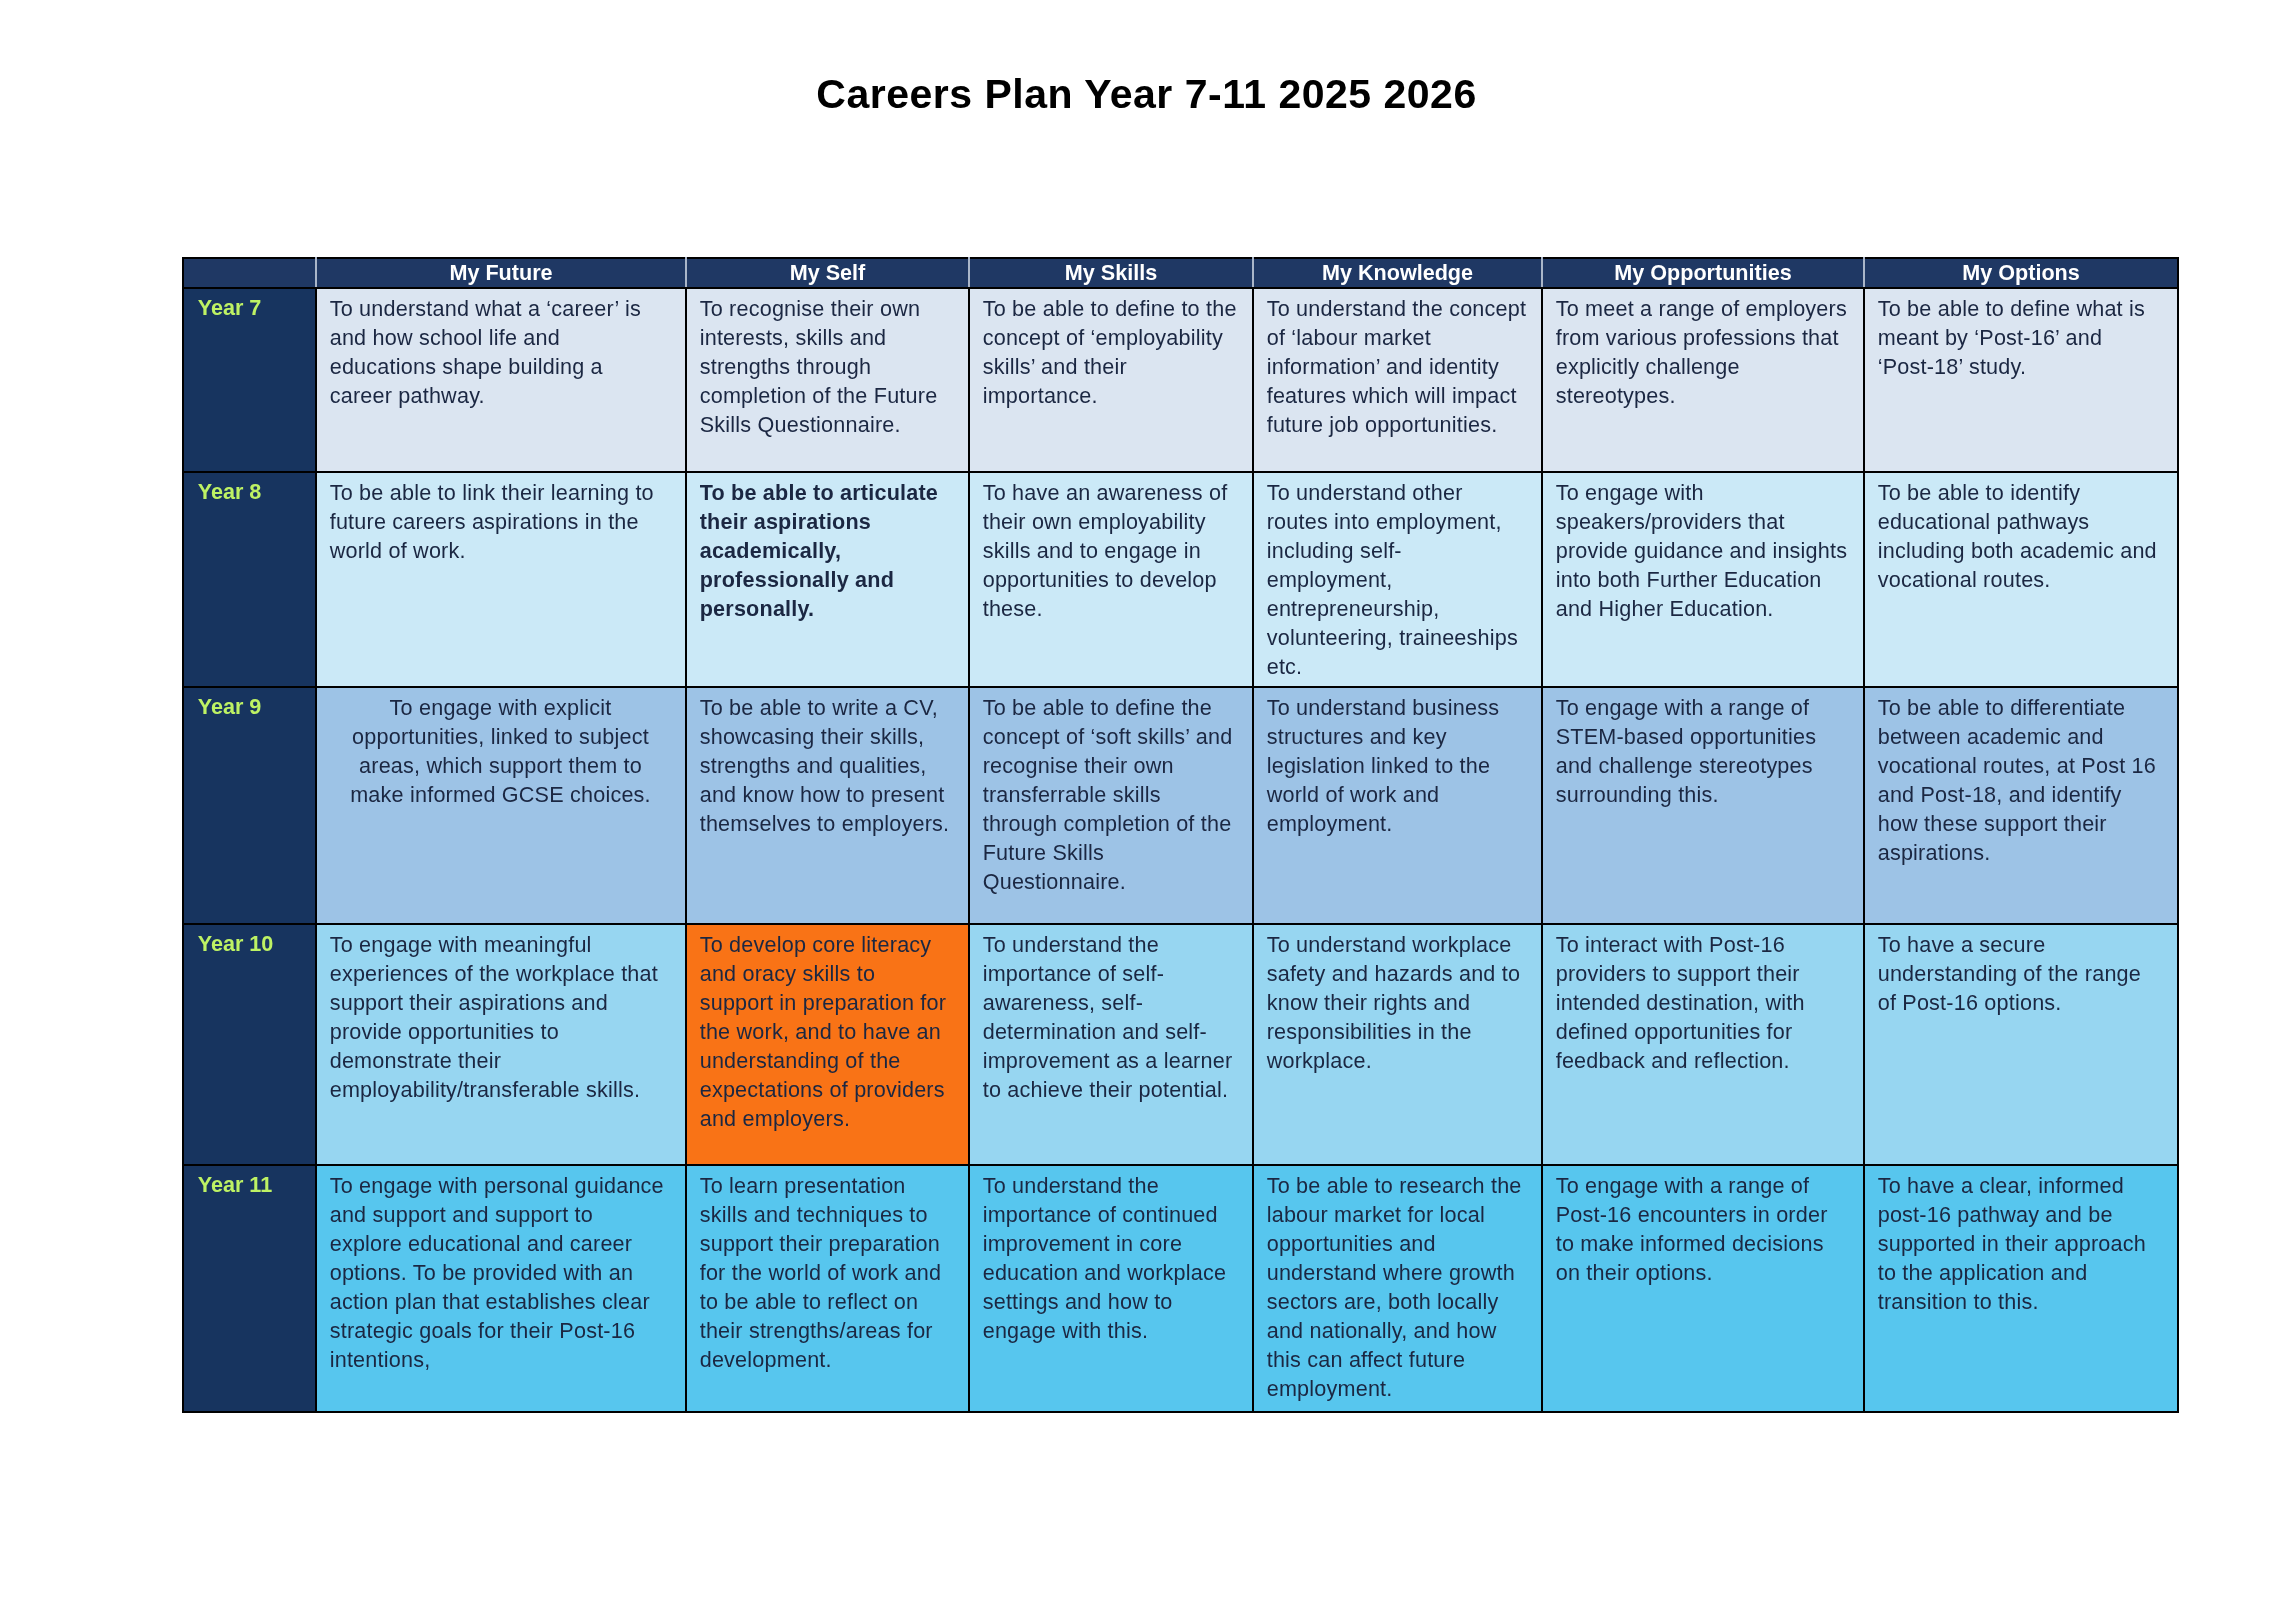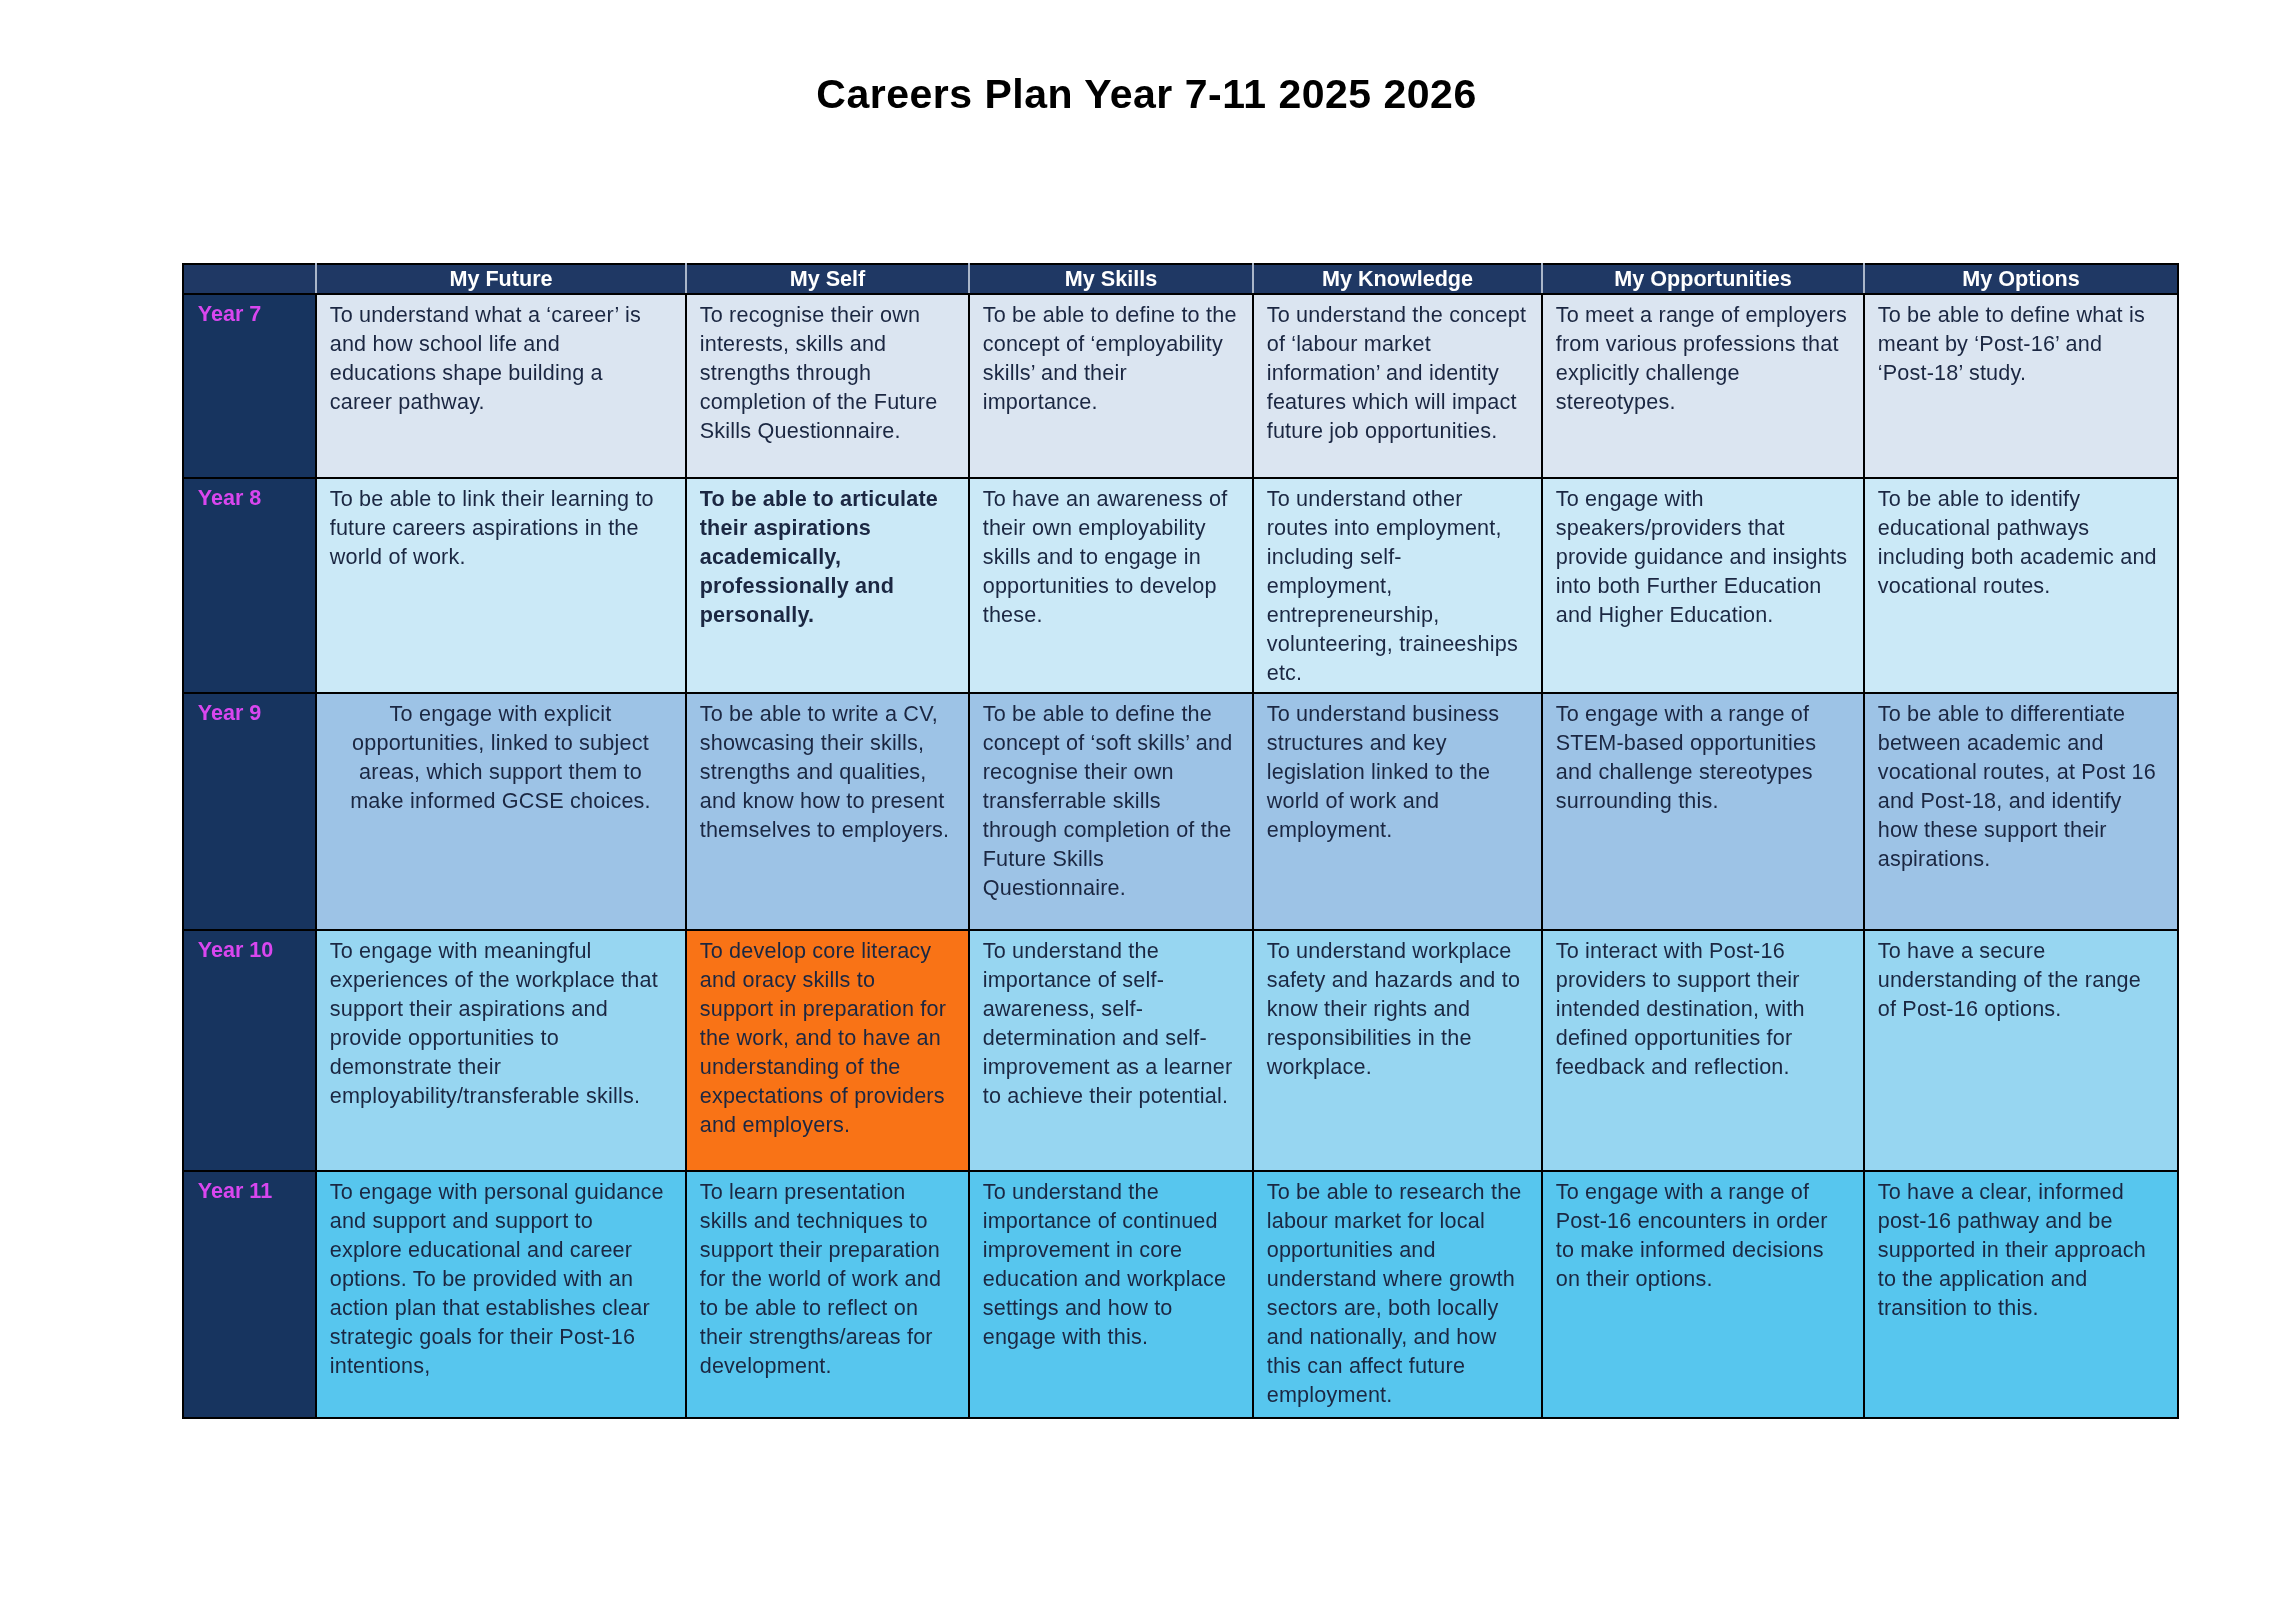--- a/index.html
+++ b/index.html
@@ -23,21 +23,21 @@
     text-align: center;
     font-size: 41px;
     font-weight: bold;
     color: #000000;
     letter-spacing: 0.5px;
     margin: 0;
   }
   table.careers-table {
     position: absolute;
     left: 182px;
-    top: 263px;
+    top: 257px;
     width: 1997px;
     border-collapse: collapse;
     table-layout: fixed;
     border: 2.9px solid #000000;
   }
   .careers-table th, .careers-table td {
     border: 2px solid #000000;
     box-sizing: border-box;
   }
   .careers-table thead tr { height: 30px; }
@@ -51,21 +51,21 @@
     padding: 0 3.9px;
     border-left: 2px solid #aab6c9;
     border-right: 2px solid #aab6c9;
     border-top: 2.9px solid #000000;
     border-bottom: 2px solid #000000;
   }
   .careers-table thead th:first-child { border-left: 2.9px solid #000000; }
   .careers-table thead th:last-child  { border-right: 2.9px solid #000000; }
   .careers-table tbody th.year-cell {
     background: #17345f;
-    color: #d946ef;
+    color: #bef264;
     font-size: 21.6px;
     font-weight: bold;
     text-align: left;
     vertical-align: top;
     padding: 5.9px 5.9px 0 13.7px;
   }
   .careers-table tbody td {
     color: #1b2742;
     font-size: 21.6px;
     line-height: 29px;

